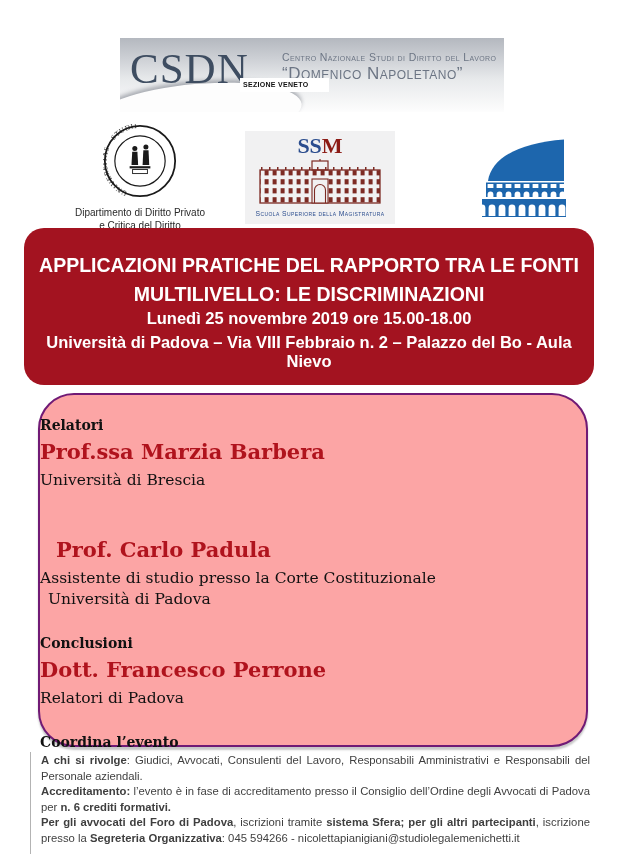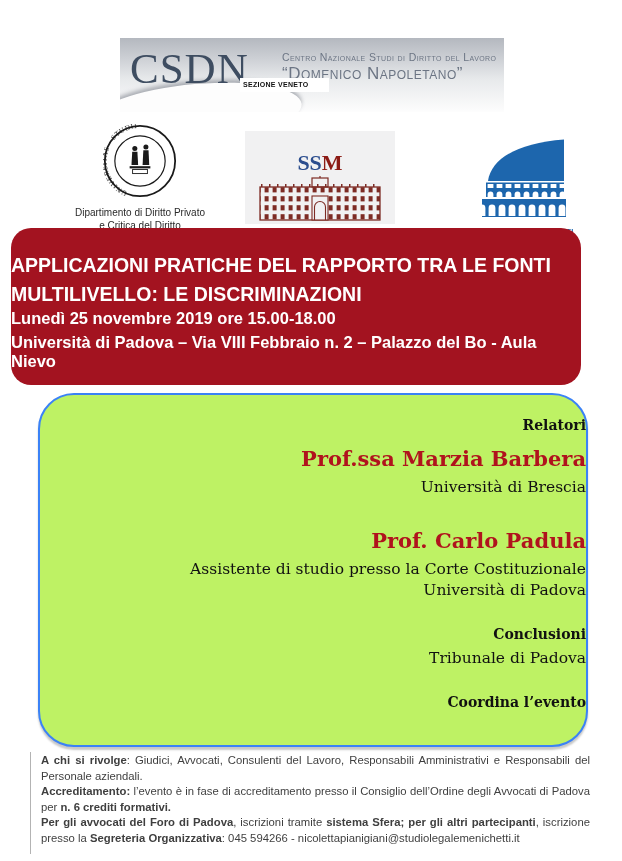--- a/index.html
+++ b/index.html
@@ -19,42 +19,42 @@
   .hdr-line1{font-size:10.5px;font-variant:small-caps;letter-spacing:.4px;white-space:nowrap;}
   .hdr-line2{font-size:17px;font-variant:small-caps;letter-spacing:.5px;margin-top:1px;white-space:nowrap;}
   .sezione{position:absolute;left:120px;top:40px;width:86px;height:14px;background:#fff;
            font-size:7px;font-weight:bold;color:#111;letter-spacing:.3px;line-height:14px;padding-left:3px;}
 
   
   .unipd{position:absolute;left:45px;top:124px;width:190px;text-align:center;color:#1c1c1c;}
   .unipd-cap{font-size:10px;line-height:13px;margin-top:4px;color:#2a2a2a;}
   .ssm-card{position:absolute;left:245px;top:131px;width:150px;height:93px;background:#f1f1f2;
             text-align:center;}
-  .ssm-abbr{font-family:"Liberation Serif",serif;font-weight:bold;font-size:22px;margin-top:19px;}
+  .ssm-abbr{font-family:"Liberation Serif",serif;font-weight:bold;font-size:22px;margin-top:2px;}
   .ssm-ss{color:#2b4d8e;} .ssm-m{color:#8c1b15;}
   .ssm-cap{font-size:6.8px;color:#2b4d8e;font-variant:small-caps;letter-spacing:.4px;margin-top:1px;}
   .ordine{position:absolute;left:468px;top:136px;width:112px;text-align:center;}
   .ordine-cap{font-size:7.6px;font-weight:bold;color:#1d66ad;line-height:9.5px;margin-top:3px;letter-spacing:.2px;}
 
   
-  .banner{position:absolute;left:11px;top:228px;width:570px;height:157px;background:#a31320;
-          border-radius:20px;color:#fff;text-align:left;}
+  .banner{position:absolute;left:24px;top:228px;width:570px;height:157px;background:#a31320;
+          border-radius:20px;color:#fff;text-align:center;}
   .banner-title{font-size:19.5px;font-weight:bold;line-height:29px;margin-top:23px;}
   .banner-when{font-size:16.5px;font-weight:bold;}
   .banner-where{font-size:16.5px;font-weight:bold;margin-top:5px;}
 
   
-  .spk-box{position:absolute;left:38px;top:393px;width:546px;height:350px;background:#bef264;
-           border:2px solid #3b82f6;border-radius:36px;text-align:right;
+  .spk-box{position:absolute;left:38px;top:393px;width:546px;height:350px;background:#fca5a5;
+           border:2px solid #701a75;border-radius:36px;text-align:left;
            font-family:"DejaVu Serif","Liberation Serif",serif;color:#111;
            box-shadow:0 3px 2px rgba(0,0,0,.22);}
   .role{font-size:14px;font-weight:bold;margin-top:25px;}
   .role.first{margin-top:22px;}
-  .name{font-size:21px;font-weight:bold;color:#b0131d;margin-top:13px;}
-  .name.solo{margin-top:30px;}
+  .name{font-size:21px;font-weight:bold;color:#b0131d;margin-top:6px;}
+  .name.solo{margin-top:46px;padding-left:16px;}
   .affil{font-size:15.5px;margin-top:6px;line-height:21px;}
   .coord-line{margin-top:5px;}
   .name-inline{font-size:21px;font-weight:bold;color:#b0131d;}
   .affil-inline{font-size:15.5px;color:#111;}
 
   
   .foot-rule{position:absolute;left:30px;top:752px;width:1px;height:102px;background:#b3b3b3;}
   .footnotes{position:absolute;left:41px;top:753px;width:549px;font-size:11.3px;line-height:15.6px;
              color:#3f3f3f;text-align:justify;}
   .footnotes .b{font-weight:bold;}
@@ -158,21 +158,22 @@
   <div class="spk-box">
     <div class="role first">Relatori</div>
     <div class="name">Prof.ssa Marzia Barbera</div>
     <div class="affil">Università di Brescia</div>
 
     <div class="name solo">Prof. Carlo Padula</div>
     <div class="affil">Assistente di studio presso la Corte Costituzionale</div>
     <div class="affil" style="margin-top:0;padding-left:8px;">Università di Padova</div>
 
     <div class="role">Conclusioni</div>
-    <div class="affil">Tribunale di Padova</div>
+    <div class="name">Dott. Francesco Perrone</div>
+    <div class="affil">Relatori di Padova</div>
 
     <div class="role">Coordina l’evento</div>
   </div>
 
   <div class="foot-rule"></div>
   <div class="footnotes">
     <div><span class="b">A chi si rivolge</span><span>: Giudici, Avvocati, Consulenti del Lavoro, Responsabili Amministrativi e Responsabili del Personale aziendali.</span></div>
     <div><span class="b">Accreditamento:</span><span> l’evento è in fase di accreditamento presso il Consiglio dell’Ordine degli Avvocati di Padova per </span><span class="b">n. 6 crediti formativi.</span></div>
     <div><span class="b">Per gli avvocati del Foro di Padova</span><span>, iscrizioni tramite </span><span class="b">sistema Sfera;</span><span> </span><span class="b">per gli altri partecipanti</span><span>, iscrizione presso la </span><span class="b">Segreteria Organizzativa</span><span>: 045 594266 - nicolettapianigiani@studiolegalemenichetti.it</span></div>
   </div>

